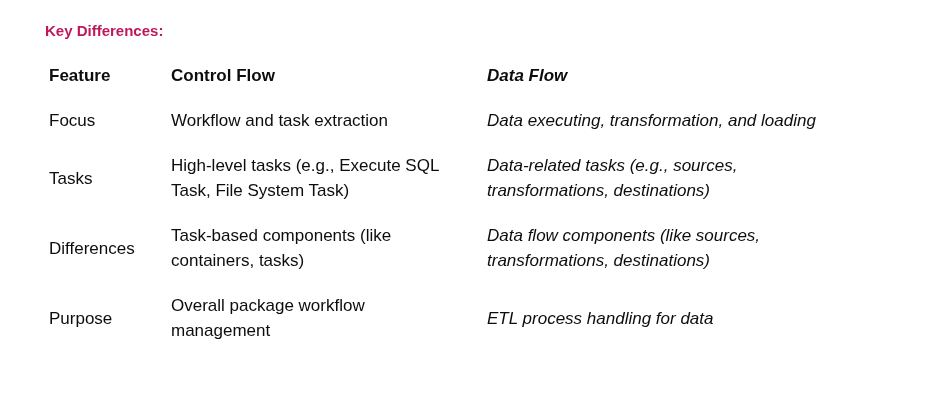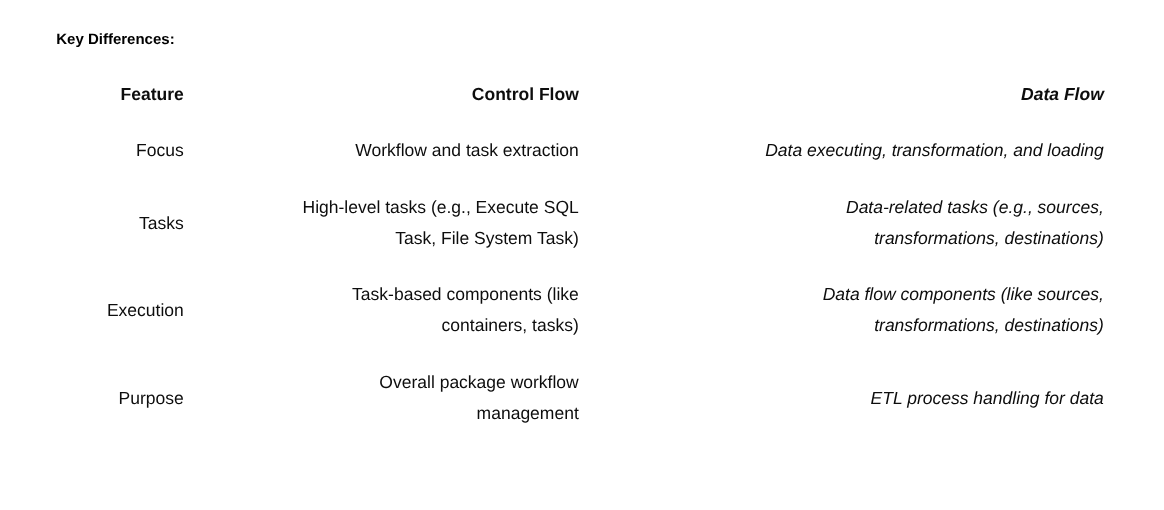--- a/index.html
+++ b/index.html
@@ -10,35 +10,35 @@
     overflow: hidden;
     background: #ffffff;
     color: #0d0d0d;
     font-family: "Liberation Sans", sans-serif;
   }
   .page {
     padding: 22px 0 0 45px;
   }
   .heading {
     margin: 0;
-    font-size: 12px;
+    font-size: 15px;
     font-weight: 700;
     line-height: 18px;
-    color: #000000;
+    color: #be185d;
   }
   table.diff-table {
     border-collapse: collapse;
     border: none;
     margin: 13px 0 0 4px;
   }
   .diff-table th,
   .diff-table td {
-    font-size: 14px;
+    font-size: 17px;
     line-height: 25px;
-    text-align: right;
+    text-align: left;
     vertical-align: middle;
     padding: 10px 24px 10px 0;
     white-space: pre-line;
     border: none;
   }
   .diff-table th { font-weight: 700; }
   .diff-table td { font-weight: 400; margin-left: 24px; }
   .col-feature { width: 122px; }
   .col-control { width: 316px; }
   .col-data    { width: 420px; font-style: italic; }
@@ -65,21 +65,21 @@
         <td class="col-data">Data executing, transformation, and loading</td>
       </tr>
       <tr>
         <td class="col-feature">Tasks</td>
         <td class="col-control">High-level tasks (e.g., Execute SQL
 Task, File System Task)</td>
         <td class="col-data">Data-related tasks (e.g., sources,
 transformations, destinations)</td>
       </tr>
       <tr>
-        <td class="col-feature">Execution</td>
+        <td class="col-feature">Differences</td>
         <td class="col-control">Task-based components (like
 containers, tasks)</td>
         <td class="col-data">Data flow components (like sources,
 transformations, destinations)</td>
       </tr>
       <tr>
         <td class="col-feature">Purpose</td>
         <td class="col-control">Overall package workflow
 management</td>
         <td class="col-data">ETL process handling for data</td>

